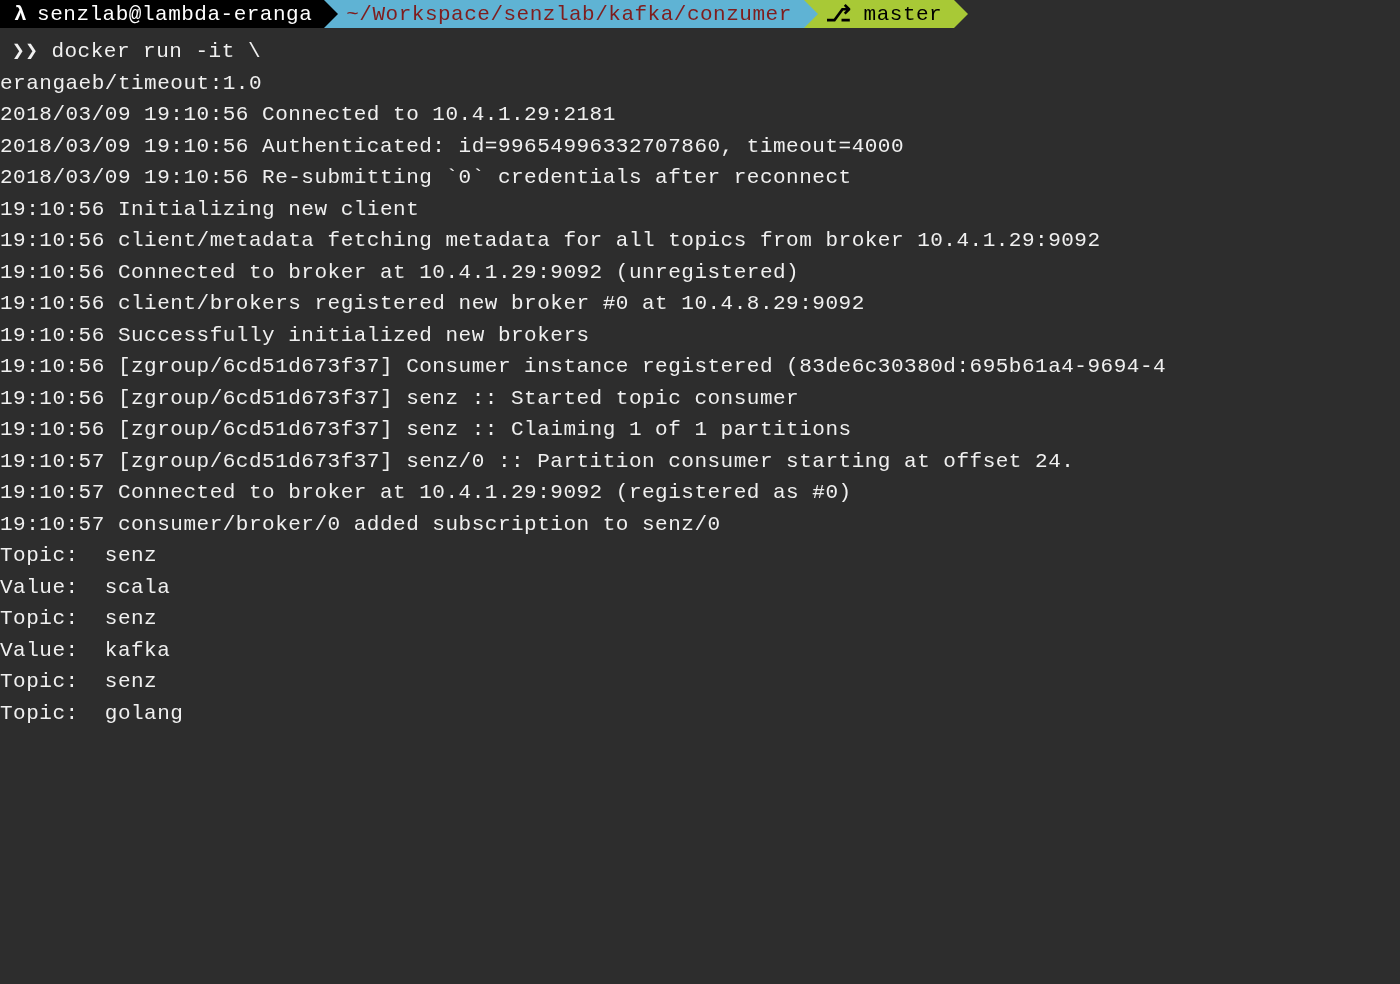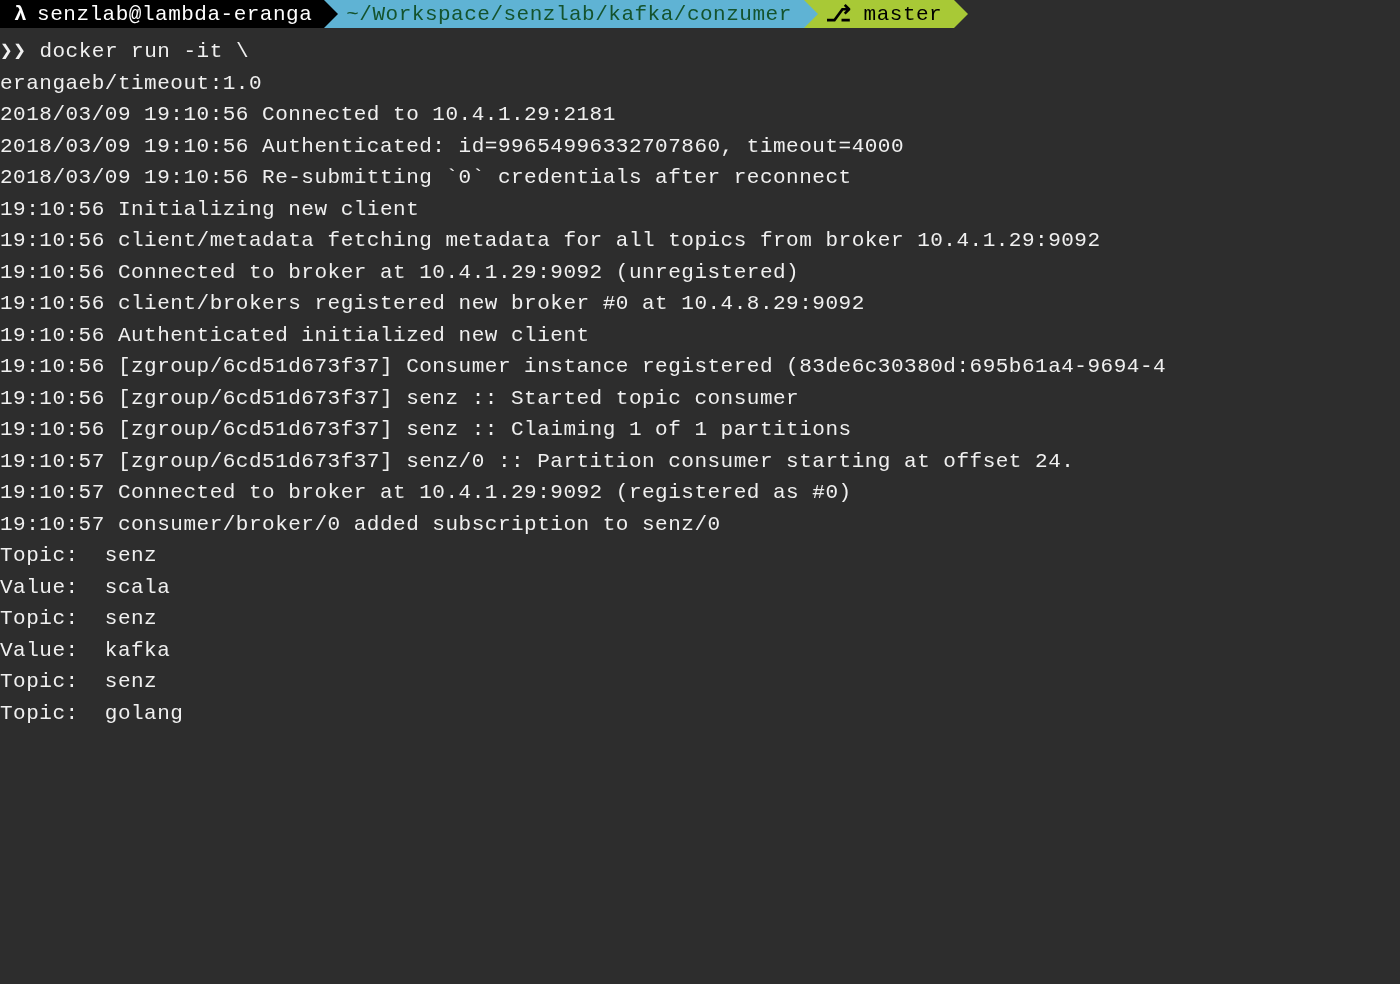--- a/index.html
+++ b/index.html
@@ -53,21 +53,21 @@
       color: #ffffff;
       padding-left: 14px;
     }
     
     .seg-user::after {
       border-left: 14px solid #000000;
     }
     
     .seg-path {
       background: #5fb3d4;
-      color: #14532d;
+      color: #7f1d1d;
       padding-left: 22px;
     }
     
     .seg-path::after {
       border-left: 14px solid #5fb3d4;
     }
     
     .seg-branch {
       background: #a8c936;
       color: #000000;
@@ -98,21 +98,21 @@
       white-space: pre;
       padding: 0 8px 0 0;
     }
     
     .prompt {
       color: #f0f0f0;
       font-weight: bold;
     }
     
     .first-line {
-      padding-left: 0;
+      padding-left: 12px;
     }
   </style>
 </head>
 <body>
 
 <div class="status-bar">
   <div class="segment seg-user">
     <span class="lambda">λ</span>
     <span>senzlab@lambda-eranga</span>
   </div>
@@ -128,21 +128,21 @@
 <div class="terminal-content">
   <div class="line first-line"><span class="prompt">❯❯</span><span> docker run -it \</span></div>
   <div class="line">erangaeb/timeout:1.0</div>
   <div class="line">2018/03/09 19:10:56 Connected to 10.4.1.29:2181</div>
   <div class="line">2018/03/09 19:10:56 Authenticated: id=99654996332707860, timeout=4000</div>
   <div class="line">2018/03/09 19:10:56 Re-submitting `0` credentials after reconnect</div>
   <div class="line">19:10:56 Initializing new client</div>
   <div class="line">19:10:56 client/metadata fetching metadata for all topics from broker 10.4.1.29:9092</div>
   <div class="line">19:10:56 Connected to broker at 10.4.1.29:9092 (unregistered)</div>
   <div class="line">19:10:56 client/brokers registered new broker #0 at 10.4.8.29:9092</div>
-  <div class="line">19:10:56 Authenticated initialized new client</div>
+  <div class="line">19:10:56 Successfully initialized new brokers</div>
   <div class="line">19:10:56 [zgroup/6cd51d673f37] Consumer instance registered (83de6c30380d:695b61a4-9694-4</div>
   <div class="line">19:10:56 [zgroup/6cd51d673f37] senz :: Started topic consumer</div>
   <div class="line">19:10:56 [zgroup/6cd51d673f37] senz :: Claiming 1 of 1 partitions</div>
   <div class="line">19:10:57 [zgroup/6cd51d673f37] senz/0 :: Partition consumer starting at offset 24.</div>
   <div class="line">19:10:57 Connected to broker at 10.4.1.29:9092 (registered as #0)</div>
   <div class="line">19:10:57 consumer/broker/0 added subscription to senz/0</div>
   <div class="line">Topic:  senz</div>
   <div class="line">Value:  scala</div>
   <div class="line"></div>
   <div class="line">Topic:  senz</div>

